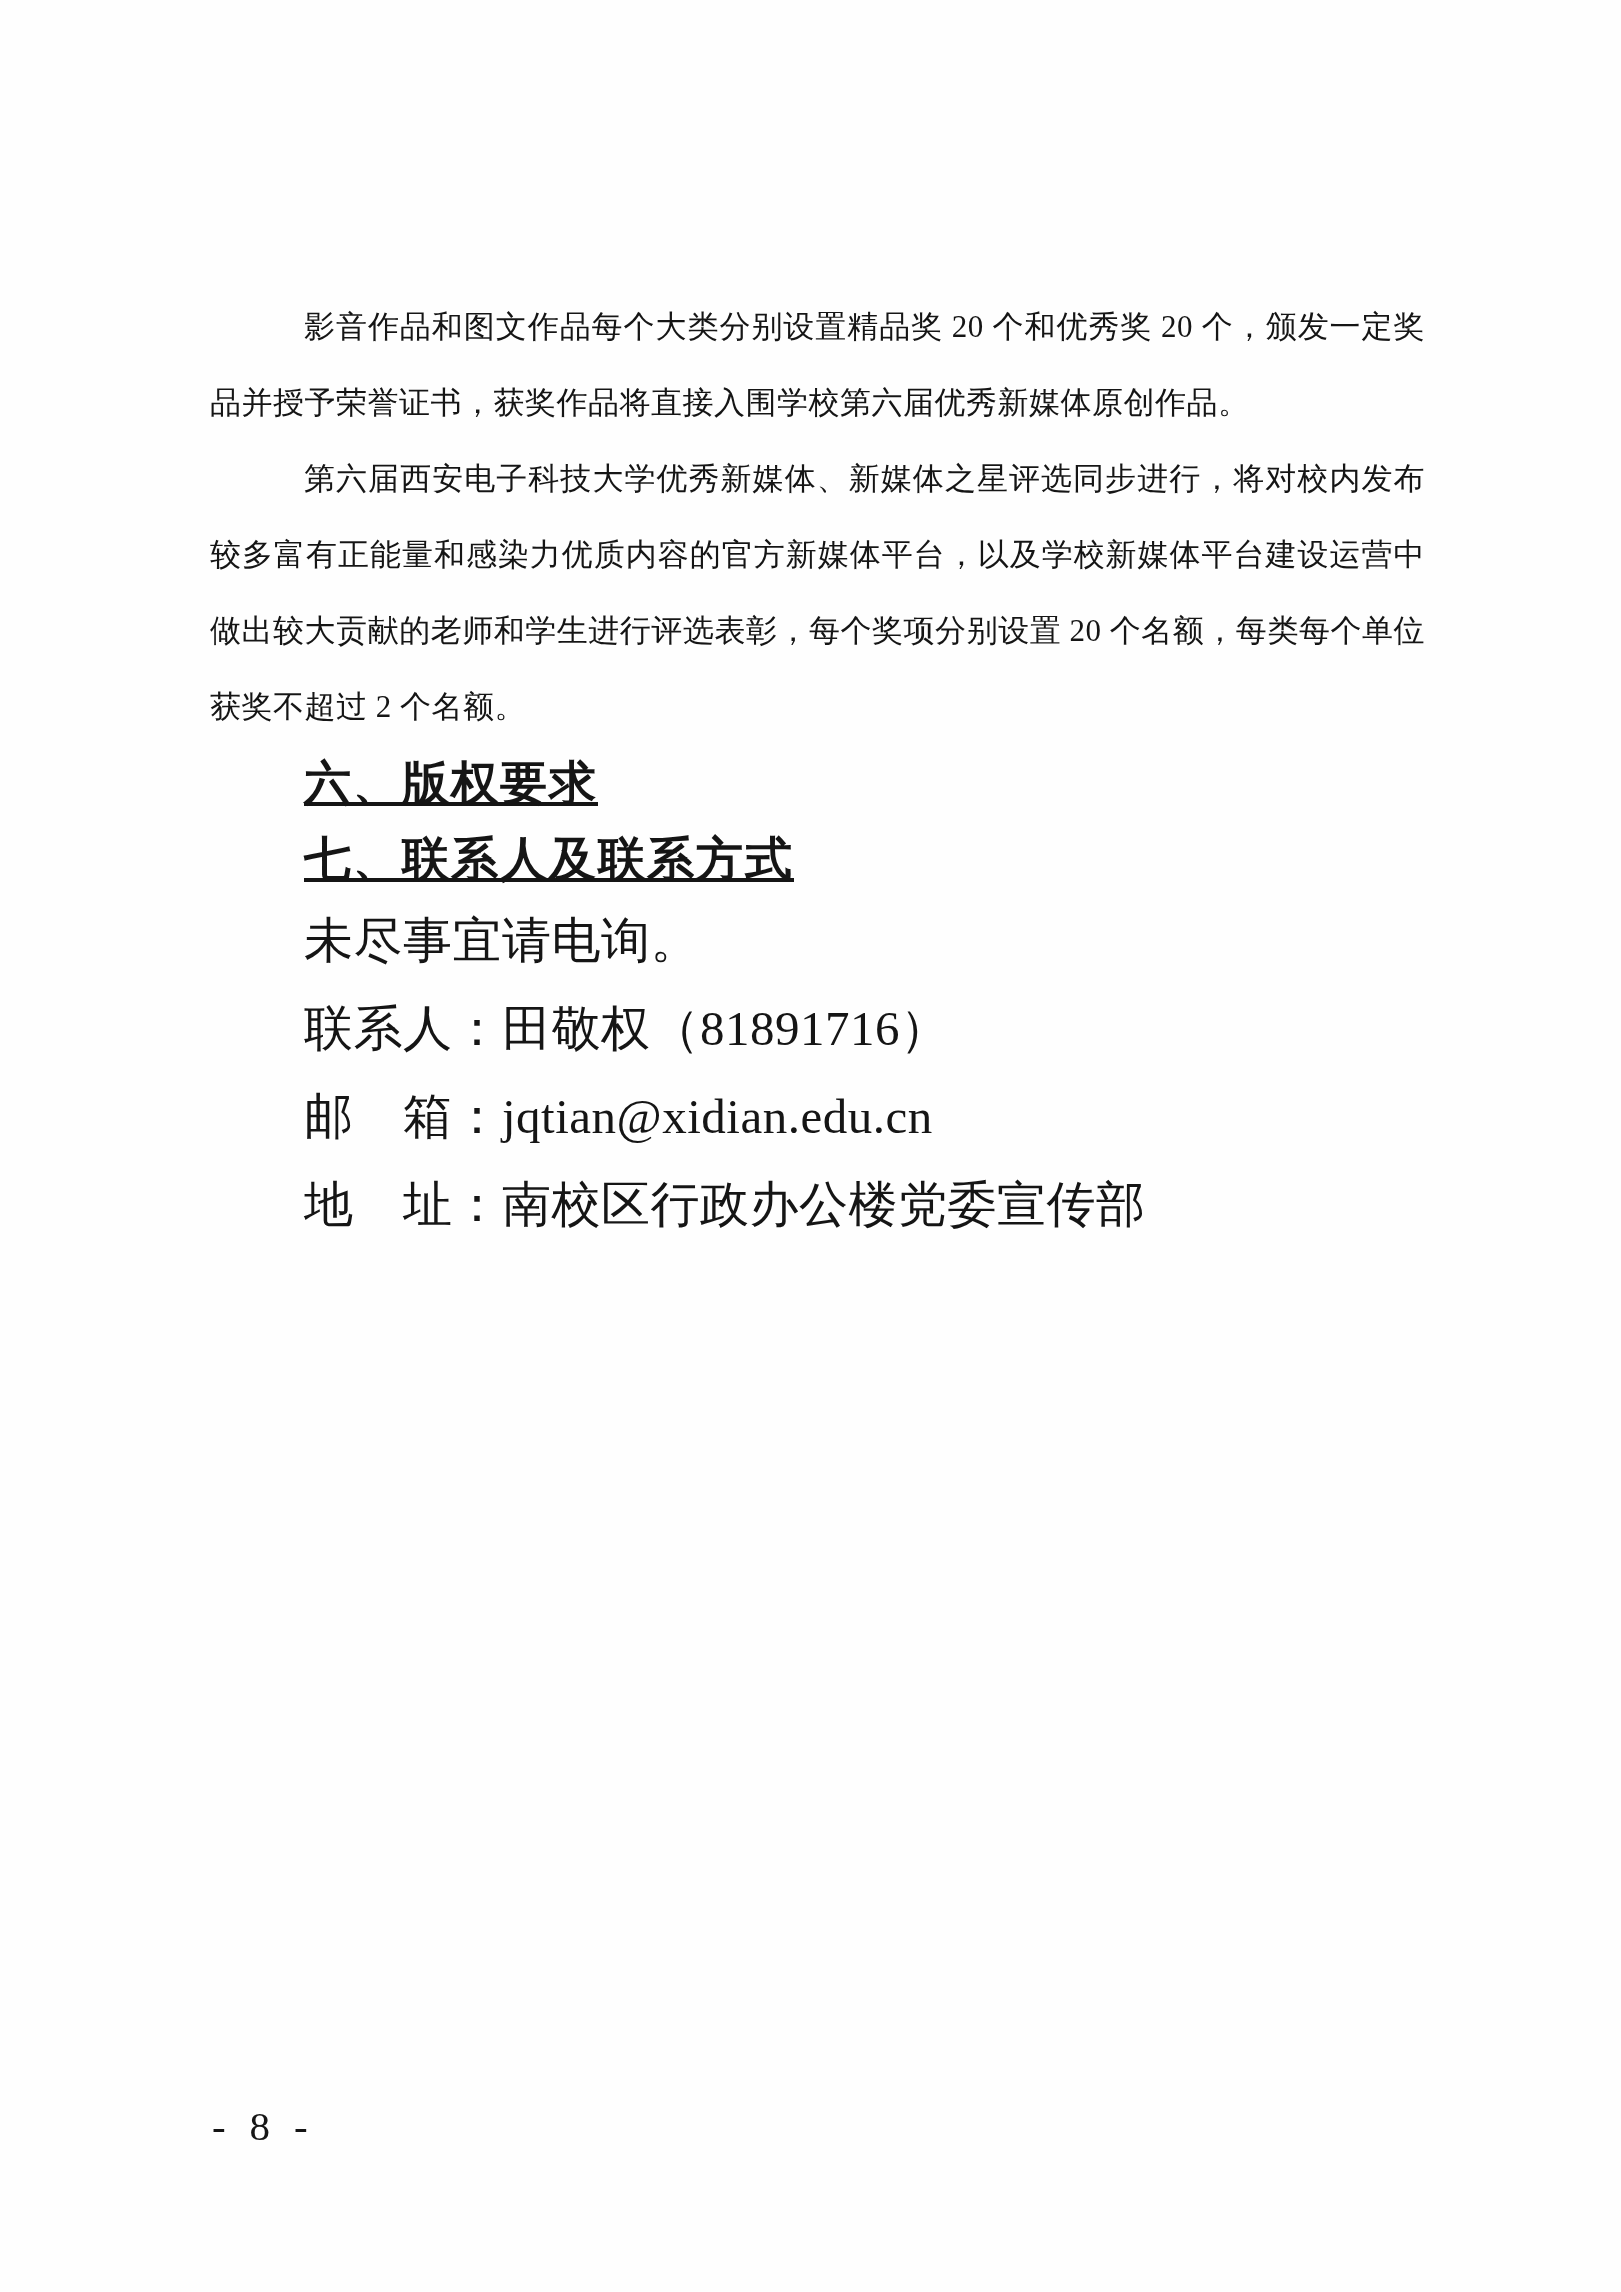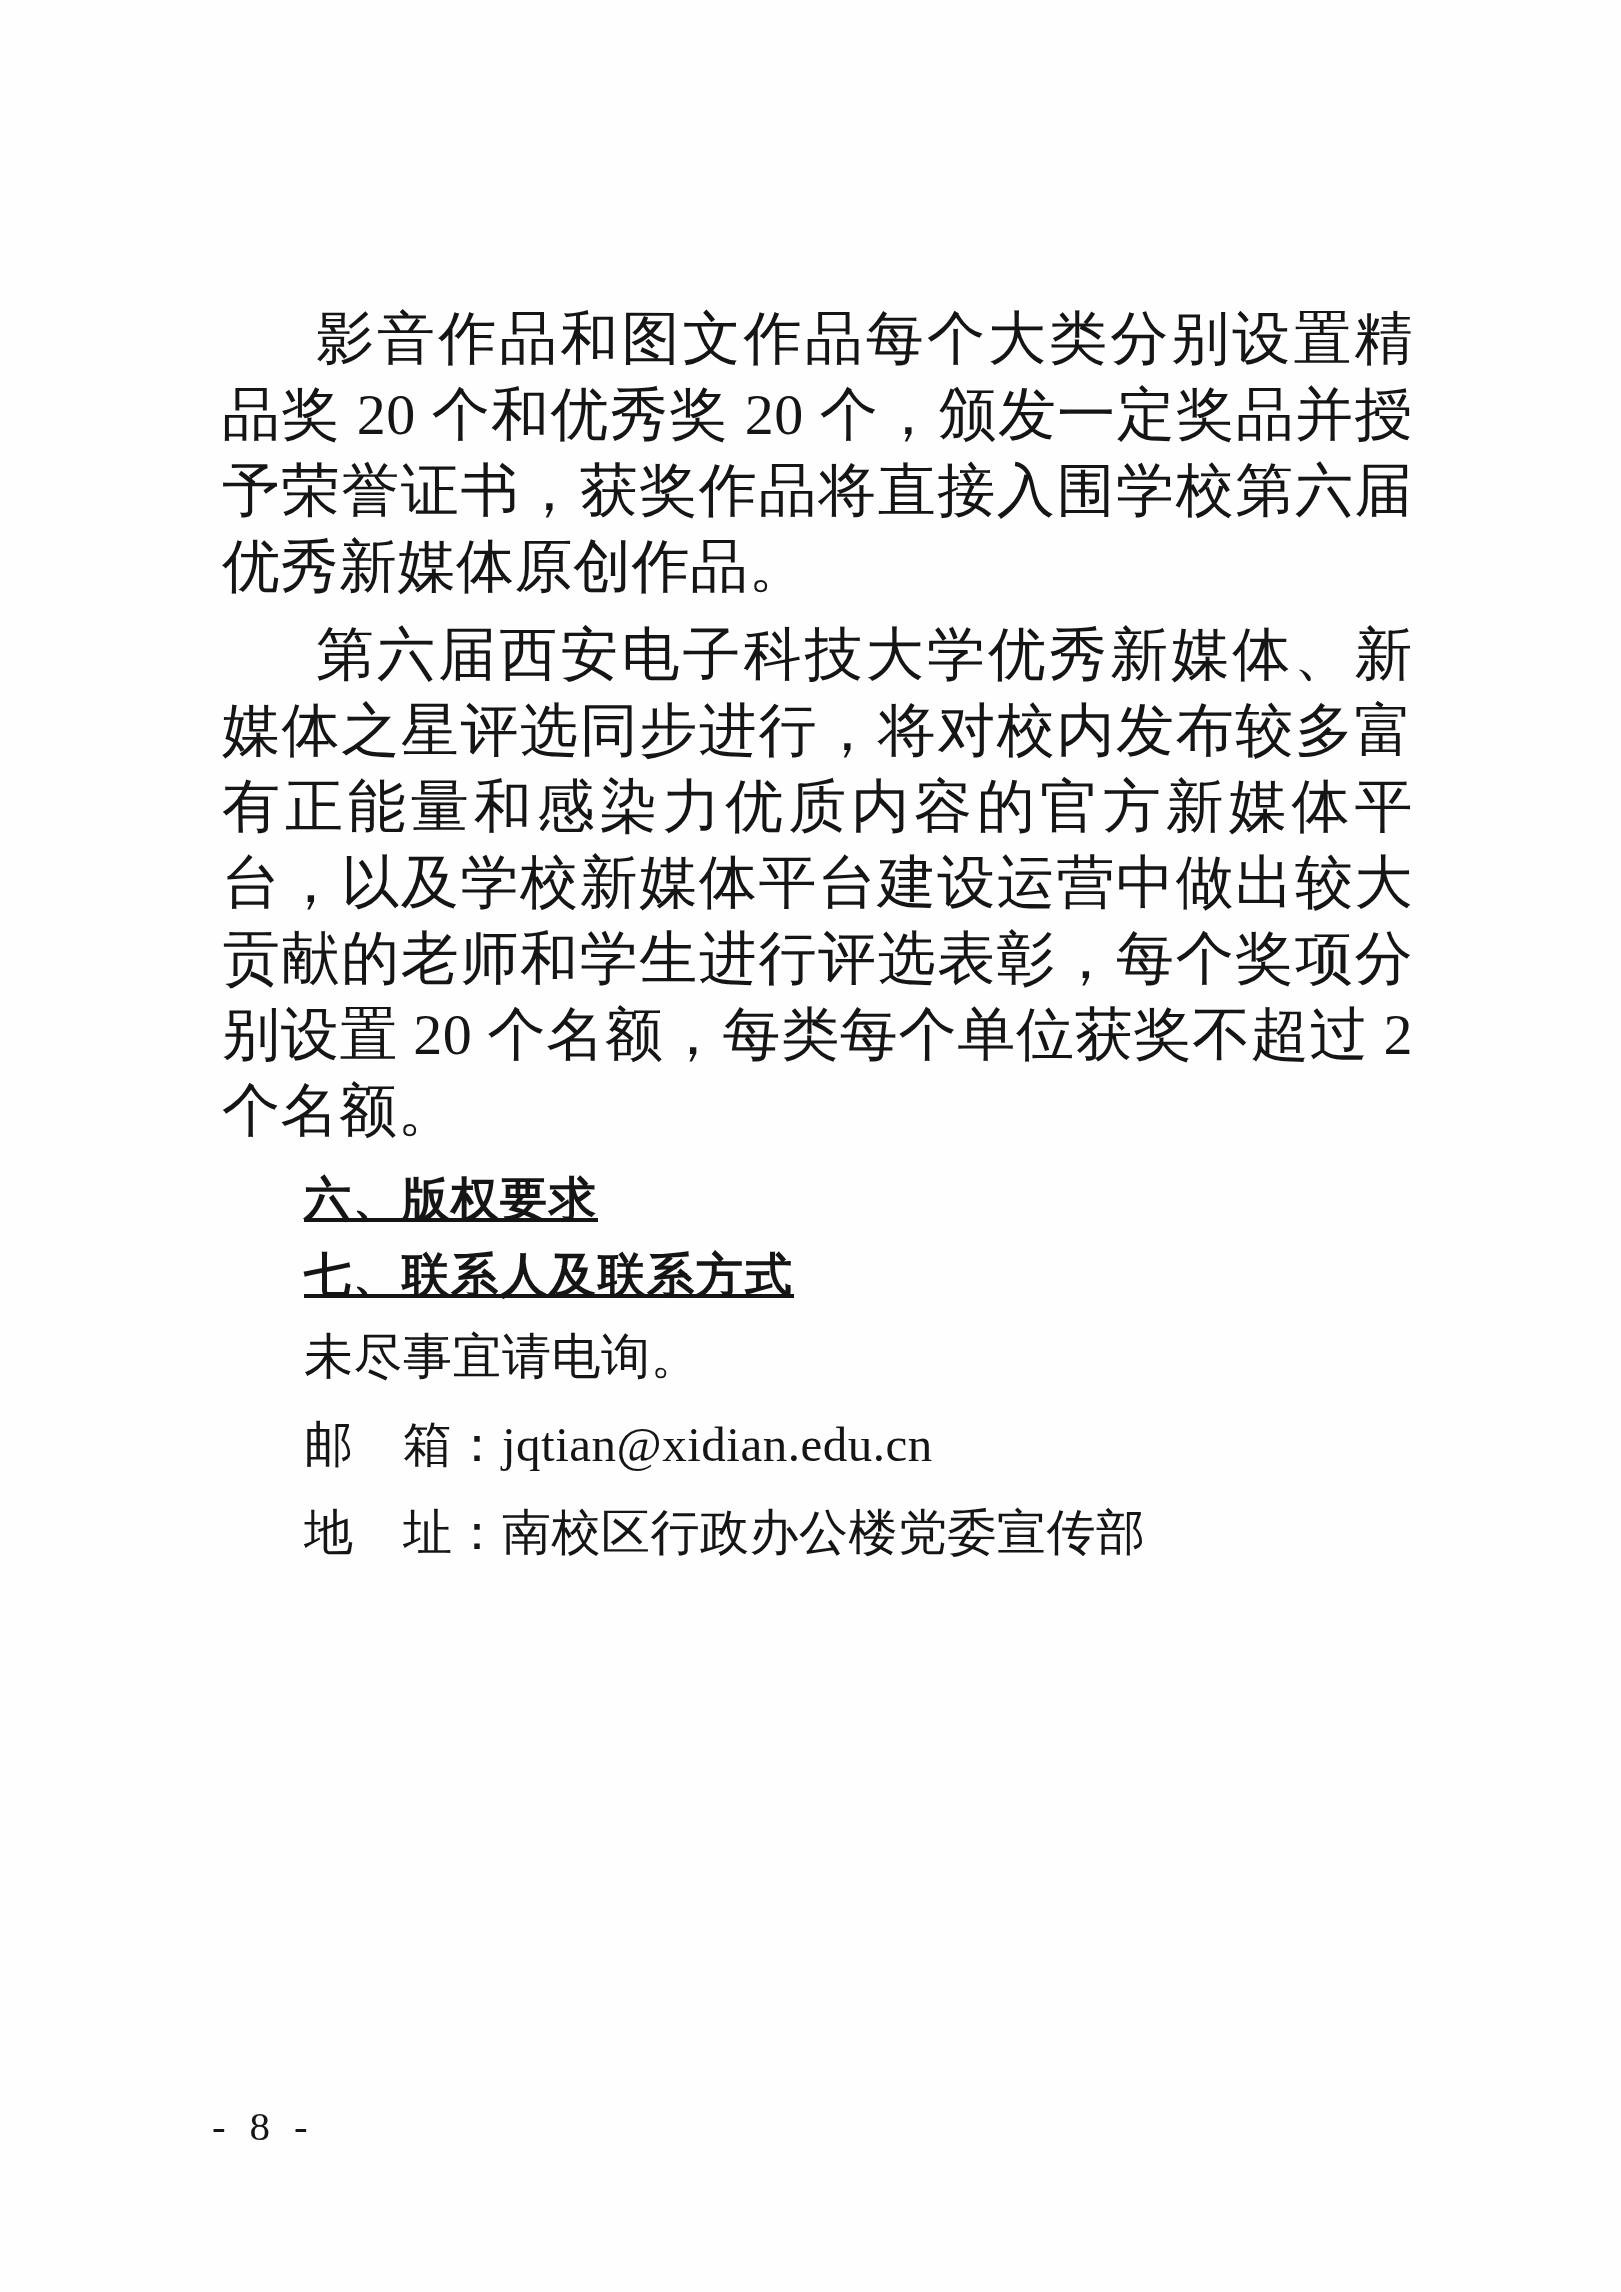--- a/index.html
+++ b/index.html
@@ -16,22 +16,22 @@
     overflow: hidden;
     font-family: "Liberation Serif", "DejaVu Serif", serif;
   }
   .content {
     position: absolute;
     left: 210px;
     top: 289px;
     width: 1215px;
   }
   .para {
-    margin: 12px;
-    font-size: 58px;
+    margin: 0;
+    font-size: 31px;
     line-height: 76px;
     text-indent: 94px;
     text-align: justify;
     font-weight: 400;
     letter-spacing: 0.5px;
   }
   .heading {
     margin: 0;
     font-size: 47px;
     line-height: 76px;
@@ -75,20 +75,23 @@
     <p class="para">第六届西安电子科技大学优秀新媒体、新媒体之星评选同步进行，将对校内发布较多富有正能量和感染力优质内容的官方新媒体平台，以及学校新媒体平台建设运营中做出较大贡献的老师和学生进行评选表彰，每个奖项分别设置 20 个名额，每类每个单位获奖不超过 2 个名额。</p>
 
     <h2 class="heading">六、版权要求</h2>
 
 
     <h2 class="heading">七、联系人及联系方式</h2>
 
     <div class="contact-block">
       <p class="contact-line">未尽事宜请电询。</p>
 
+      <p class="contact-line">
+        <span>联系人：</span><span>田敬权（81891716）</span>
+      </p>
 
       <p class="contact-line">
         <span>邮　箱：</span><span>jqtian@xidian.edu.cn</span>
       </p>
 
       <p class="contact-line">
         <span>地　址：</span><span>南校区行政办公楼党委宣传部</span>
       </p>
     </div>
 

